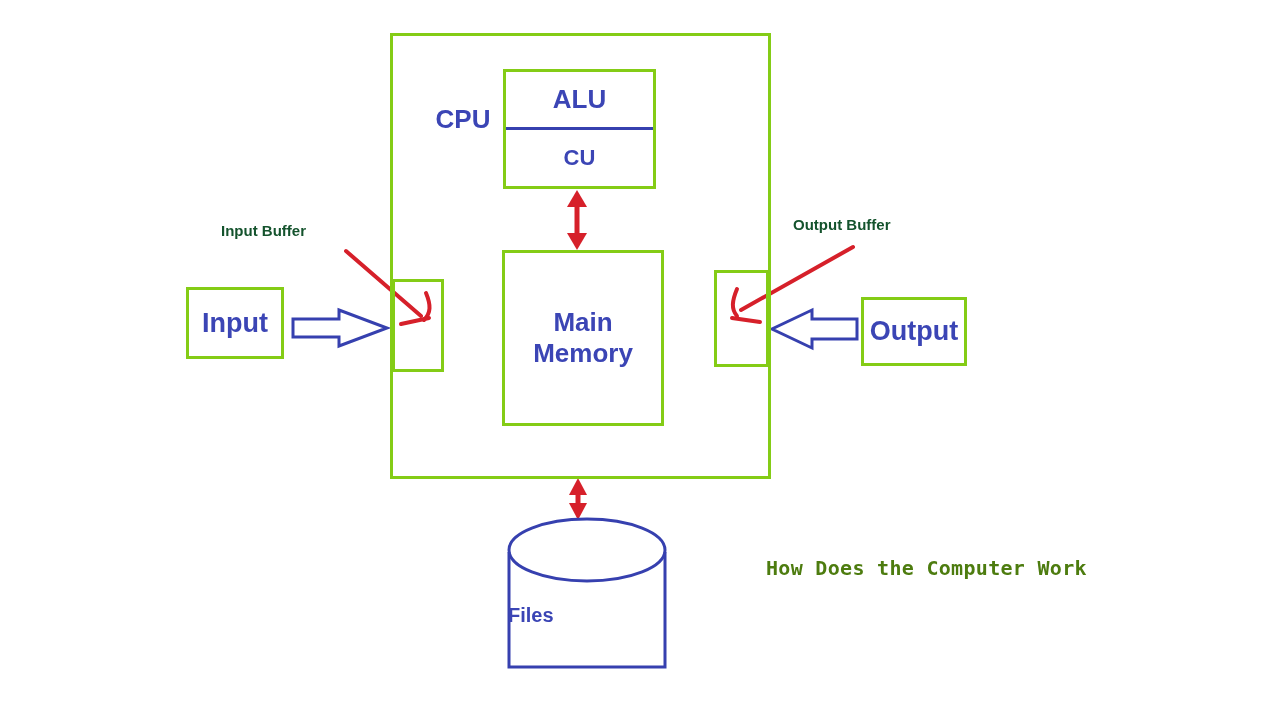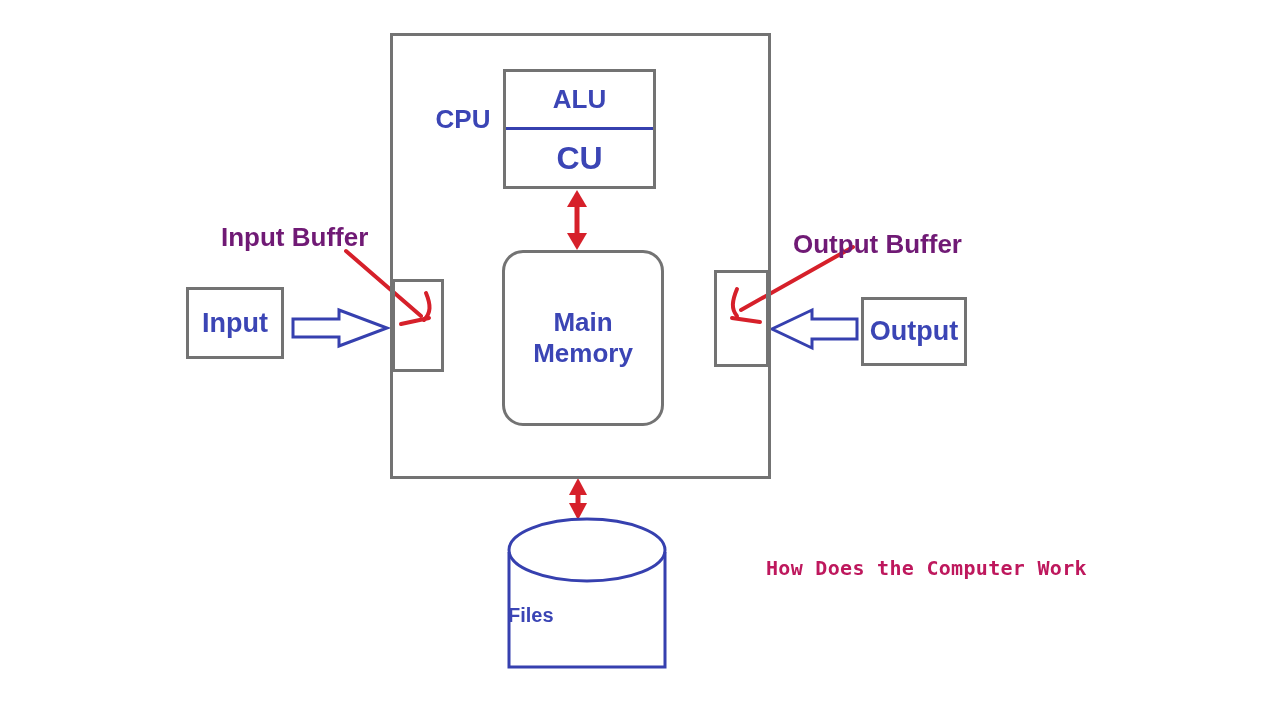--- a/index.html
+++ b/index.html
@@ -2,60 +2,60 @@
 <html><head>
 <meta charset="utf-8">
 <style>
   html,body{margin:0;padding:0;background:#ffffff;}
   .canvas{
     position:relative;width:1280px;height:720px;background:#ffffff;overflow:hidden;
     font-family:"Liberation Sans", sans-serif;
   }
   .layer{position:absolute;left:0;top:0;}
   .bluebox{
-    position:absolute;box-sizing:border-box;border:3px solid #737373;background:transparent;
+    position:absolute;box-sizing:border-box;border:3px solid #84cc16;background:transparent;
   }
   .fcenter{display:flex;align-items:center;justify-content:center;}
   .bluetext{color:#3b45b5;font-weight:bold;}
-  .redlabel{position:absolute;color:#701a75;font-weight:bold;font-size:26px;white-space:nowrap;text-align:center;}
+  .redlabel{position:absolute;color:#14532d;font-weight:bold;font-size:15px;white-space:nowrap;text-align:center;}
 
   
   .system-box{left:390px;top:33px;width:381px;height:446px;}
 
   
   .cpu-box{left:503px;top:69px;width:153px;height:120px;}
   .cpu-cell-alu{box-sizing:border-box;height:58px;border-bottom:3px solid #3640af;font-size:26px;}
-  .cpu-cell-cu{height:56px;font-size:32px;}
+  .cpu-cell-cu{height:56px;font-size:22px;}
   .cpu-label{position:absolute;left:428px;top:104px;width:70px;text-align:center;font-size:26px;}
 
   
-  .memory-box{left:502px;top:250px;width:162px;height:176px;border-radius:21px;}
+  .memory-box{left:502px;top:250px;width:162px;height:176px;}
   .memory-text{width:110px;text-align:center;font-size:26px;line-height:1.2;}
 
   
   .input-buffer-box{left:392px;top:279px;width:52px;height:93px;}
   .output-buffer-box{left:714px;top:270px;width:55px;height:97px;}
 
   
   .input-box{left:186px;top:287px;width:98px;height:72px;font-size:27px;}
   .output-box{left:861px;top:297px;width:106px;height:69px;font-size:27px;align-items:center;}
 
   
   .files-label{position:absolute;left:508px;top:604px;width:140px;font-size:20px;}
   .hdd-label{position:absolute;left:517px;top:677px;width:140px;text-align:center;font-size:23px;margin-top:40px;}
 
   
   .input-buffer-label{left:221px;top:222px;}
-  .output-buffer-label{left:793px;top:216px;margin-top:13px;}
+  .output-buffer-label{left:793px;top:216px;}
 
   
   .caption{
     position:absolute;left:766px;top:556px;
     font-family:"DejaVu Sans Mono", monospace;font-weight:bold;font-size:20px;
-    color:#be185d;letter-spacing:0.3px;white-space:nowrap;
+    color:#4d7c0f;letter-spacing:0.3px;white-space:nowrap;
   }
 </style>
 </head>
 <body>
 
 <div class="canvas">
 
   <svg class="layer" width="1280" height="720" viewBox="0 0 1280 720">
 
     <polygon points="293,319 339,319 339,310 387,328 339,346 339,337 293,337" fill="#ffffff" stroke="#3640af" stroke-width="3"></polygon>

